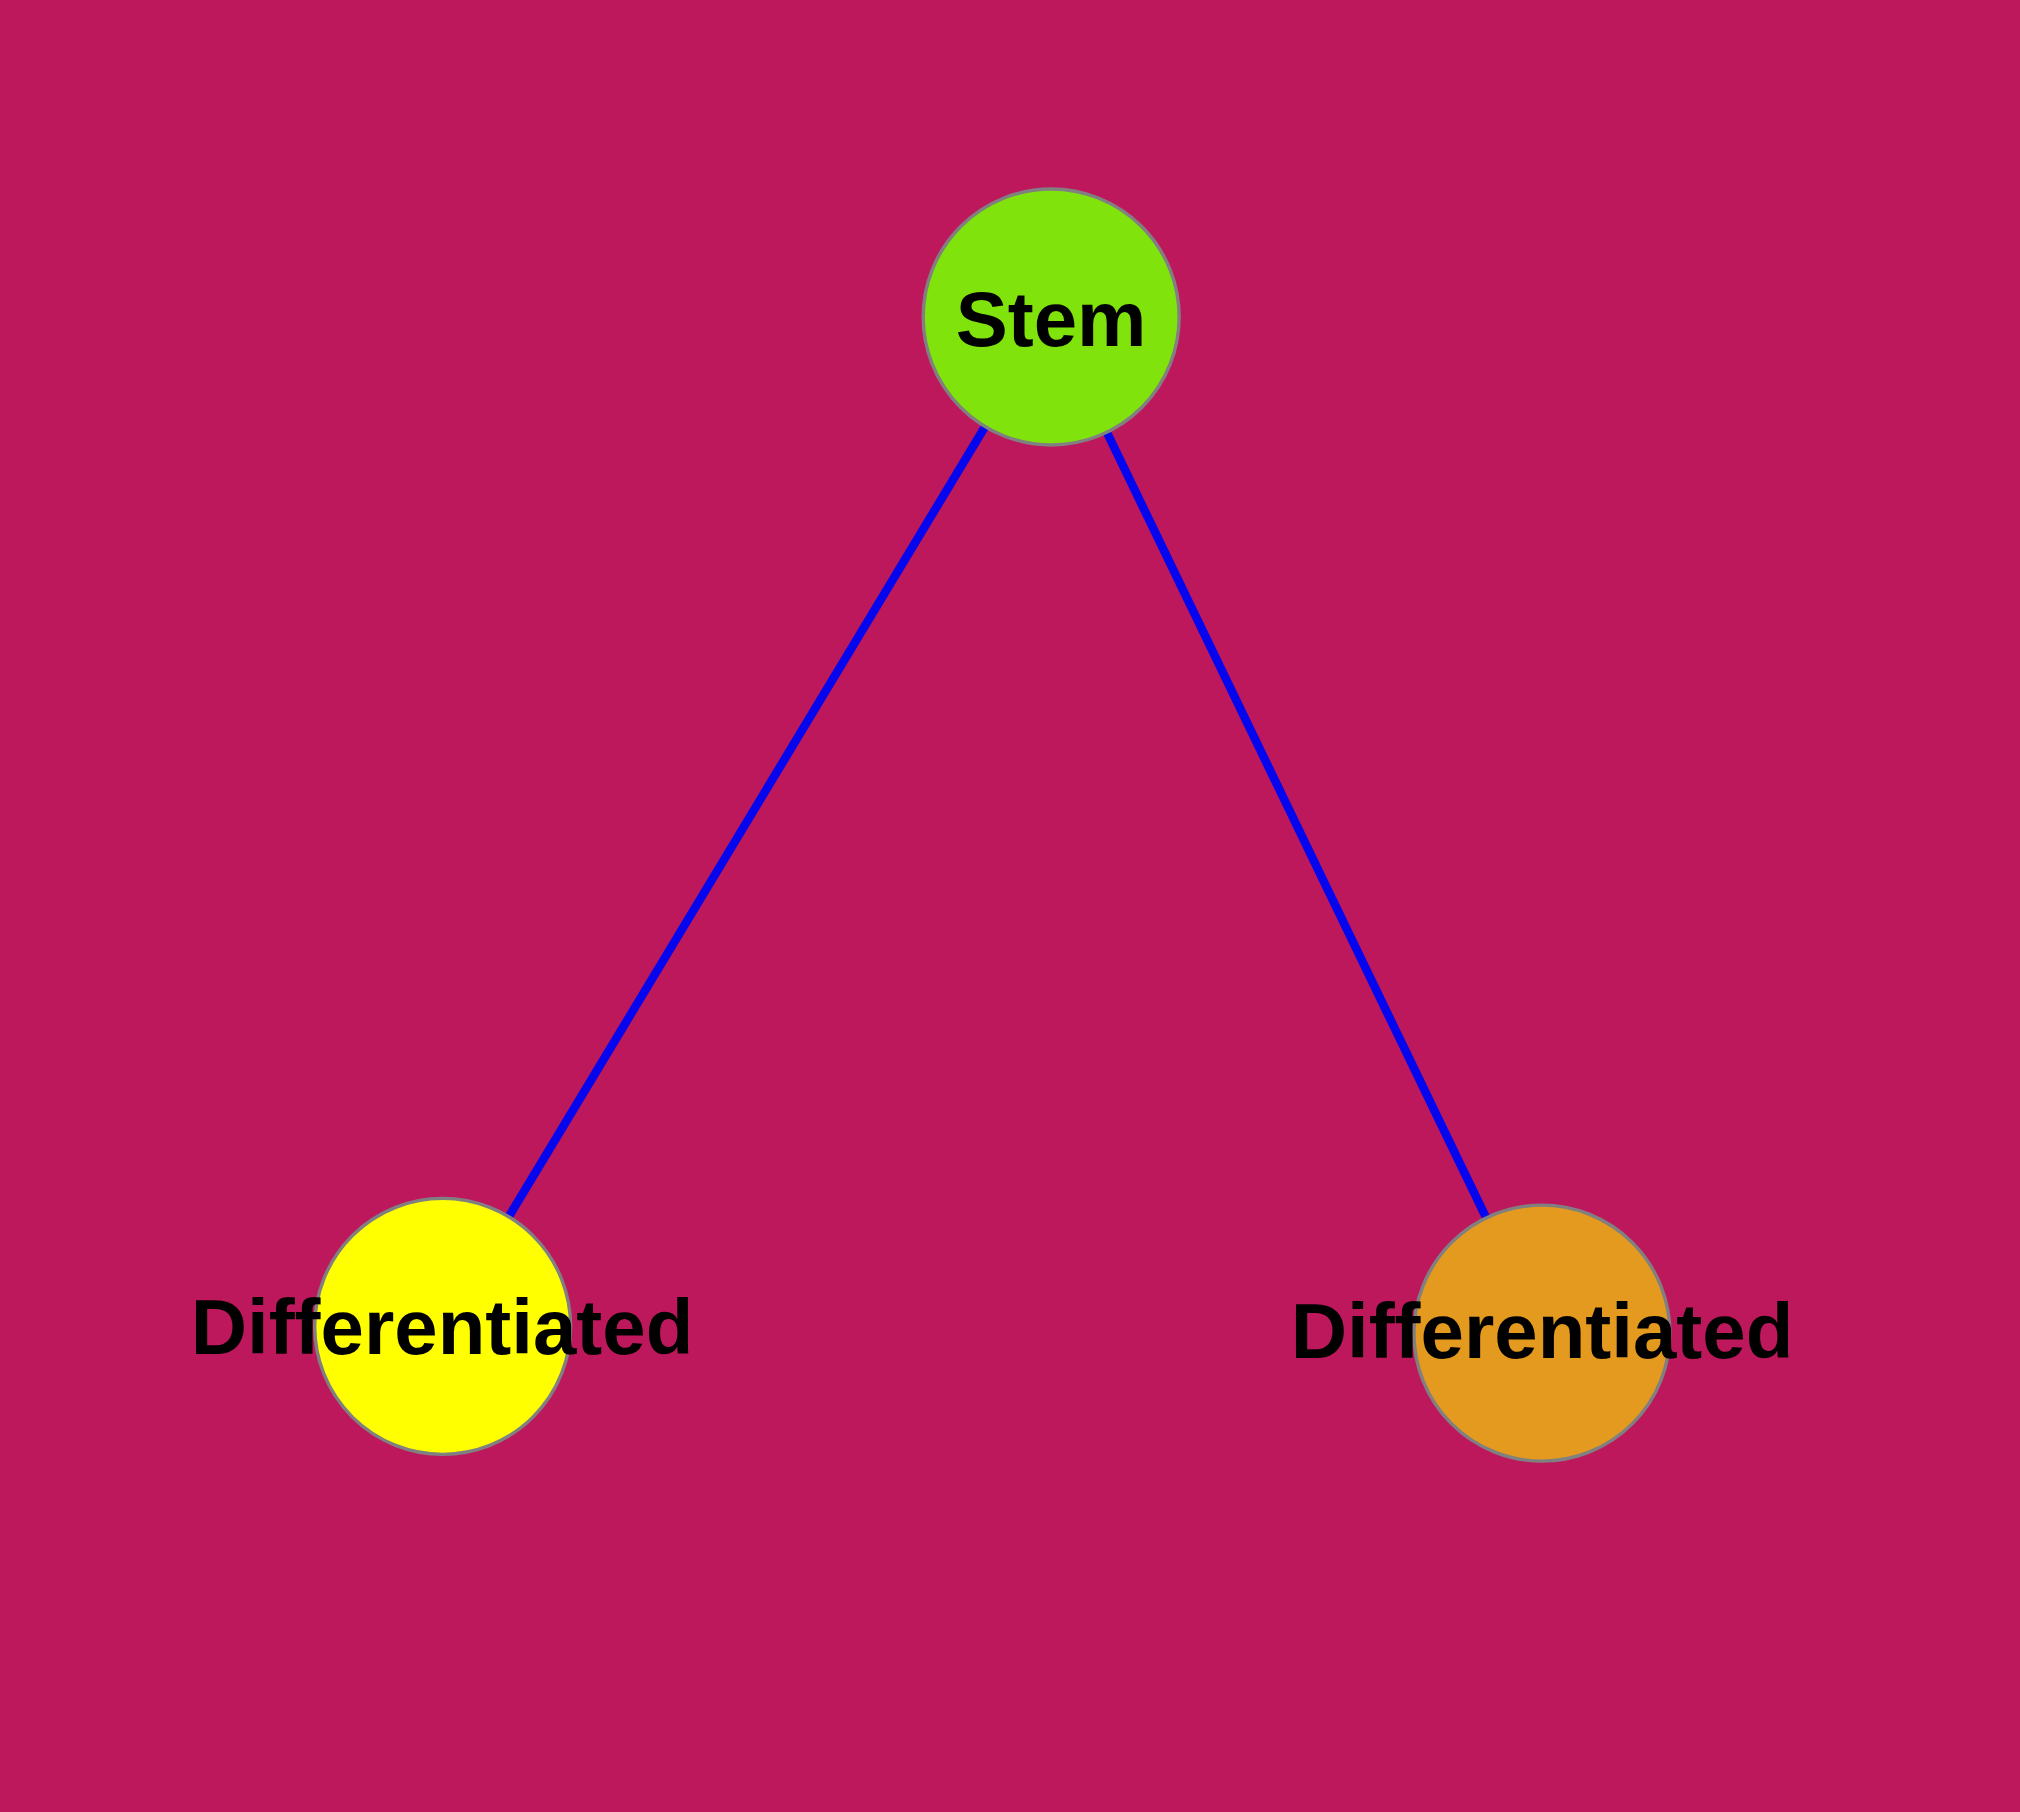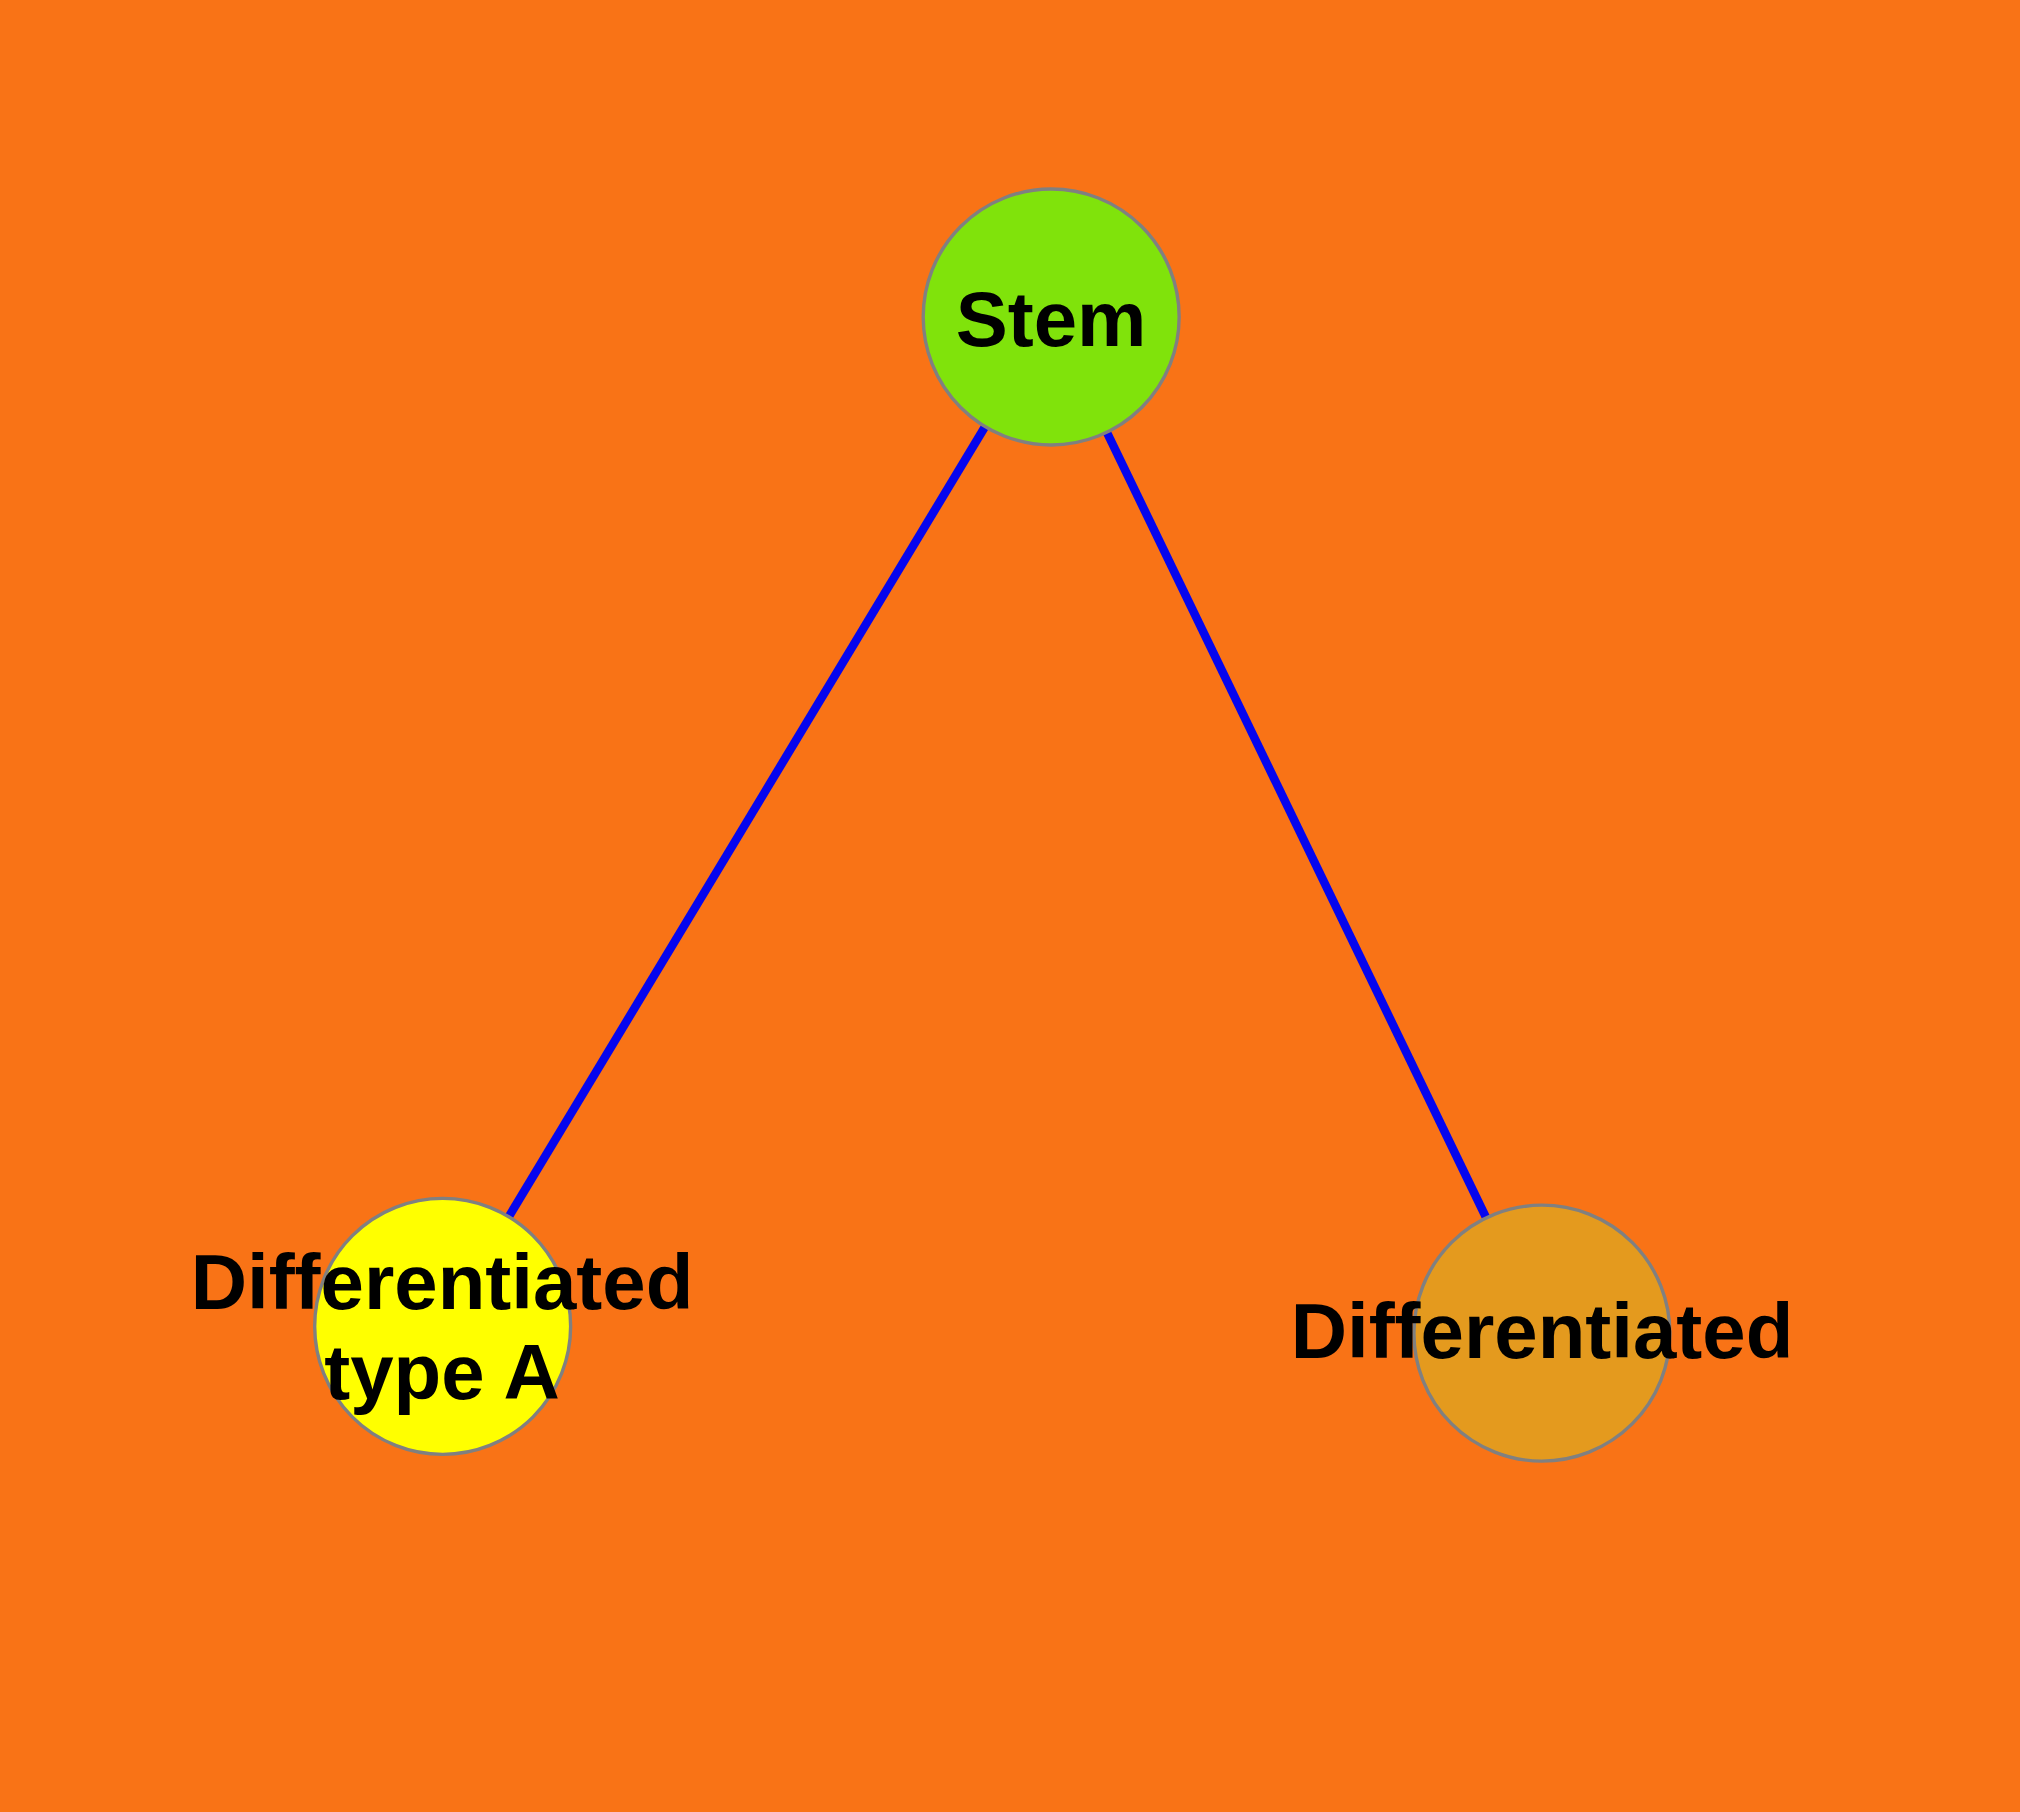--- a/index.html
+++ b/index.html
@@ -38,38 +38,37 @@
     font-size: 78px;
     line-height: 1.15;
     color: #000000;
     white-space: nowrap;
     letter-spacing: 0px;
   }
 </style>
 </head>
 <body style="background: rgb(201, 201, 248);">
 
-<div class="canvas" style="background: #f97316;">
+<div class="canvas" style="background: #be185d;">
 
   <svg class="graph-svg" viewBox="0 0 2384 2138">
     <line class="edge" x1="1240" y1="374" x2="522" y2="1565" stroke="#0505EE"></line>
     <line class="edge" x1="1240" y1="374" x2="1819" y2="1573" stroke="#0505EE"></line>
 
     <circle class="node-circle" cx="1240" cy="374" r="151" fill="#80E30B" stroke="#808080"></circle>
     <circle class="node-circle" cx="522" cy="1565" r="151" fill="#FFFF00" stroke="#808080"></circle>
     <circle class="node-circle" cx="1819" cy="1573" r="151" fill="#E49A1E" stroke="#808080"></circle>
   </svg>
 
   <div class="node-label" style="left: 1051px; top: 320px;">
     <span>Stem</span>
   </div>
 
   <div class="node-label" style="left: 442px; top: 1328px;">
     <div>Differentiated</div>
-    <div>type A</div>
   </div>
 
   <div class="node-label" style="left: 1542px; top: 1332px;">
     <div>Differentiated</div>
   </div>
 
 </div>
 
 
 </body></html>

